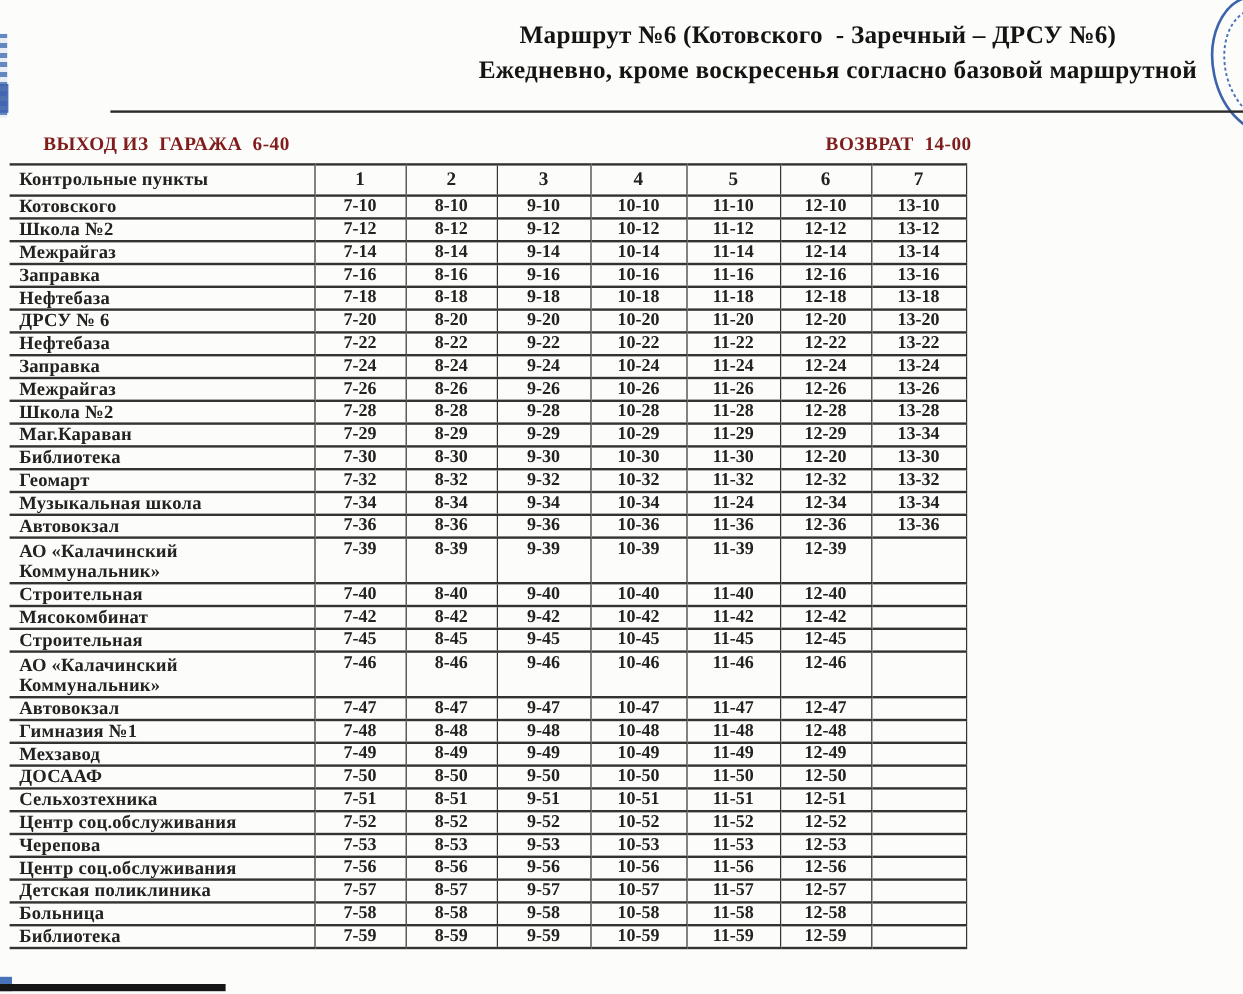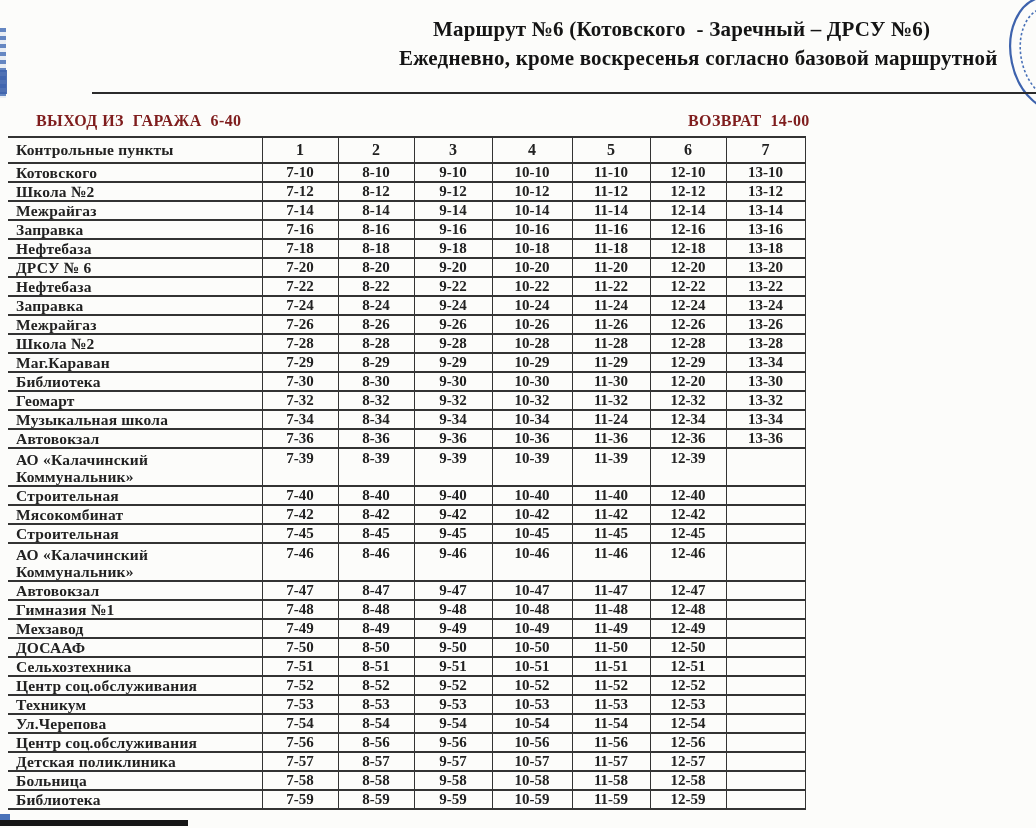--- a/index.html
+++ b/index.html
@@ -346,37 +346,27 @@
         <td class="stop">Центр соц.обслуживания</td>
         <td class="time">7-52</td>
         <td class="time">8-52</td>
         <td class="time">9-52</td>
         <td class="time">10-52</td>
         <td class="time">11-52</td>
         <td class="time">12-52</td>
         <td class="time"></td>
       </tr>
       <tr>
-        <td class="stop">Техникум</td>
+        <td class="stop">Черепова</td>
         <td class="time">7-53</td>
         <td class="time">8-53</td>
         <td class="time">9-53</td>
         <td class="time">10-53</td>
         <td class="time">11-53</td>
         <td class="time">12-53</td>
-        <td class="time"></td>
-      </tr>
-      <tr>
-        <td class="stop">Ул.Черепова</td>
-        <td class="time">7-54</td>
-        <td class="time">8-54</td>
-        <td class="time">9-54</td>
-        <td class="time">10-54</td>
-        <td class="time">11-54</td>
-        <td class="time">12-54</td>
         <td class="time"></td>
       </tr>
       <tr>
         <td class="stop">Центр соц.обслуживания</td>
         <td class="time">7-56</td>
         <td class="time">8-56</td>
         <td class="time">9-56</td>
         <td class="time">10-56</td>
         <td class="time">11-56</td>
         <td class="time">12-56</td>

